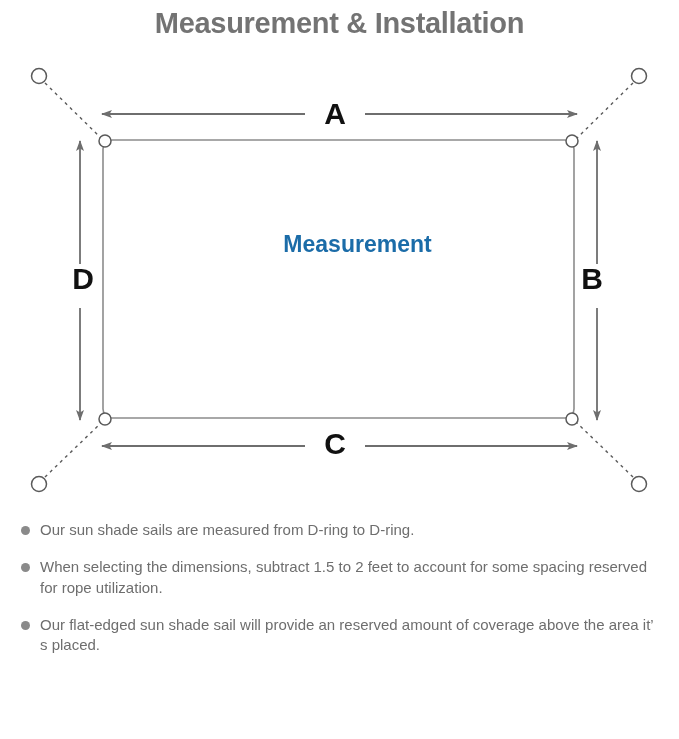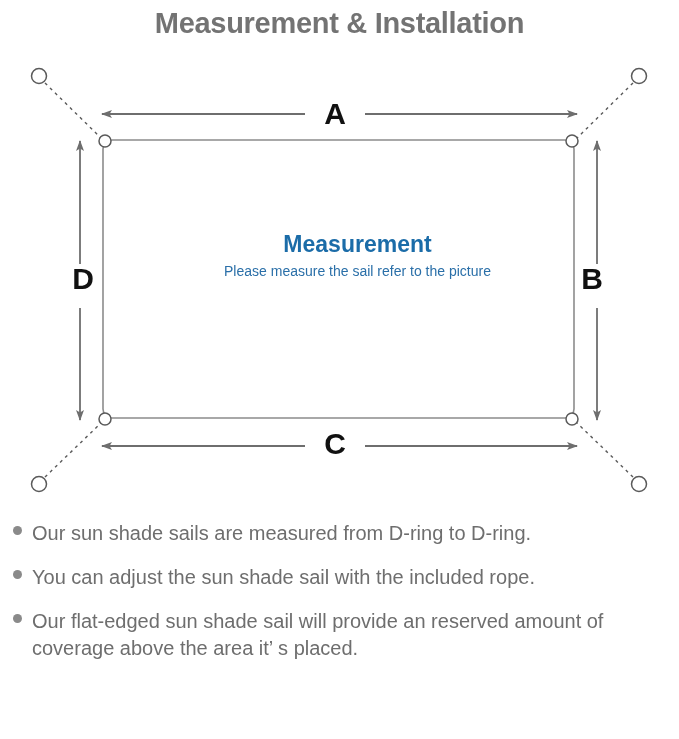--- a/index.html
+++ b/index.html
@@ -92,23 +92,24 @@
     position: absolute;
     left: 0;
     top: 520px;
     width: 679px;
   }
   .note-item {
     position: relative;
     padding-left: 32px;
     padding-right: 19px;
     margin-bottom: 17px;
-    font-size: 20px;
+    font-size: 15px;
     line-height: 1.35;
     color: #6E6E6E;
+    margin-left: 8px;
   }
   .note-bullet {
     position: absolute;
     left: 13px;
     top: 6px;
     width: 9px;
     height: 9px;
     border-radius: 50%;
     background: #8A8A8A;
   }
@@ -179,30 +180,29 @@
     </g>
   </svg>
 
   <div class="dim-letter" id="dim-label-a">A</div>
   <div class="dim-letter" id="dim-label-b">B</div>
   <div class="dim-letter" id="dim-label-c">C</div>
   <div class="dim-letter" id="dim-label-d">D</div>
 
   <div id="measurement-block">
     <div id="measurement-heading">Measurement</div>
-    <div id="measurement-subtext">Please measure the sail refer to the picture</div>
   </div>
 </div>
 
 <div id="notes">
   <div class="note-item">
     <span class="note-bullet"></span>
     <span class="note-text">Our sun shade sails are measured from D-ring to D-ring.</span>
   </div>
   <div class="note-item">
     <span class="note-bullet"></span>
-    <span class="note-text">You can adjust the sun shade sail with the included rope.</span>
+    <span class="note-text">When selecting the dimensions, subtract 1.5 to 2 feet to account for some spacing reserved for rope utilization.</span>
   </div>
   <div class="note-item">
     <span class="note-bullet"></span>
     <span class="note-text">Our flat-edged sun shade sail will provide an reserved amount of coverage above the area it’ s placed.</span>
   </div>
 </div>
 
 </body></html>

